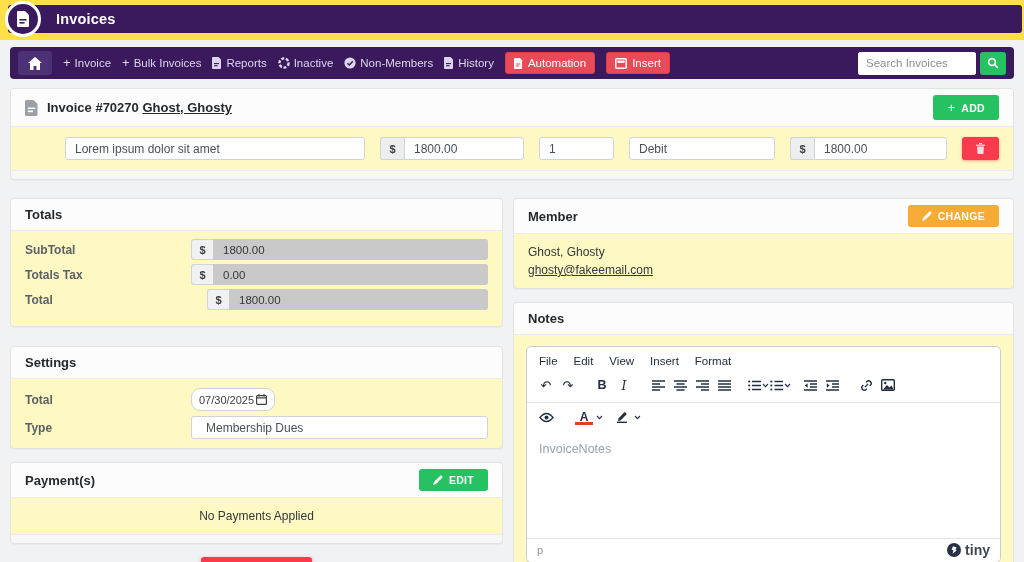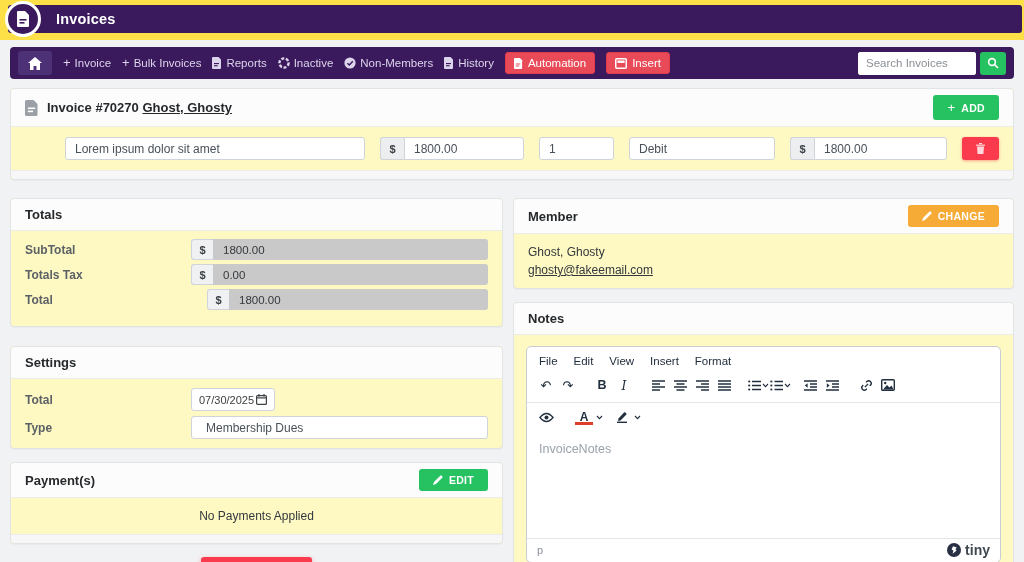--- a/index.html
+++ b/index.html
@@ -58,21 +58,21 @@
   .t-label { width:166px; flex:none; font-size:12px; font-weight:600; color:#5c6166; }
   .t-group { flex:1; display:flex; }
   .t-addon { width:22px; background:#eff1f2; border:1px solid #ced4da; border-right:none; border-radius:3px 0 0 3px; display:flex; align-items:center; justify-content:center; font-size:11px; font-weight:600; color:#3e4347; height:21px; }
   .t-value { flex:1; height:21px; background:#c9c9c9; border-radius:0 3px 3px 0; font-size:11.5px; color:#35383b; display:flex; align-items:center; padding:0 10px; }
 
   
   .s-card { margin-top:19px; }
   .s-body { padding:9px 14px; }
   .s-row { display:flex; align-items:center; margin-bottom:5px; }
   .s-row:last-child { margin-bottom:0; }
-  .date-field { width:84px; height:23px; border:1px solid #ced4da; border-radius:3px; display:flex; align-items:center; justify-content:space-between; padding:0 7px; font-size:11px; color:#3c4043; cursor:pointer; background:#fff; }
+  .date-field { width:84px; height:23px; border:1px solid #ced4da; border-radius:9px; display:flex; align-items:center; justify-content:space-between; padding:0 7px; font-size:11px; color:#3c4043; cursor:pointer; background:#fff; }
   .type-inp { width:303px;padding-left:14px; }
 
   
   .p-card { margin-top:13px; }
   .p-body { text-align:center; font-size:12px; color:#33383d; padding:11px; }
 
   .delete-wrap { text-align:center; margin-top:13px; }
   .delete-btn { display:inline-flex; align-items:center; gap:5px; background:#f93b4d; color:#fff; font-size:8.5px; font-weight:bold; padding:6px 11px; border:none; border-radius:3px; cursor:pointer; letter-spacing:.3px; box-shadow:0 2px 5px rgba(249,59,77,.45); font-family:inherit; }
 
   

